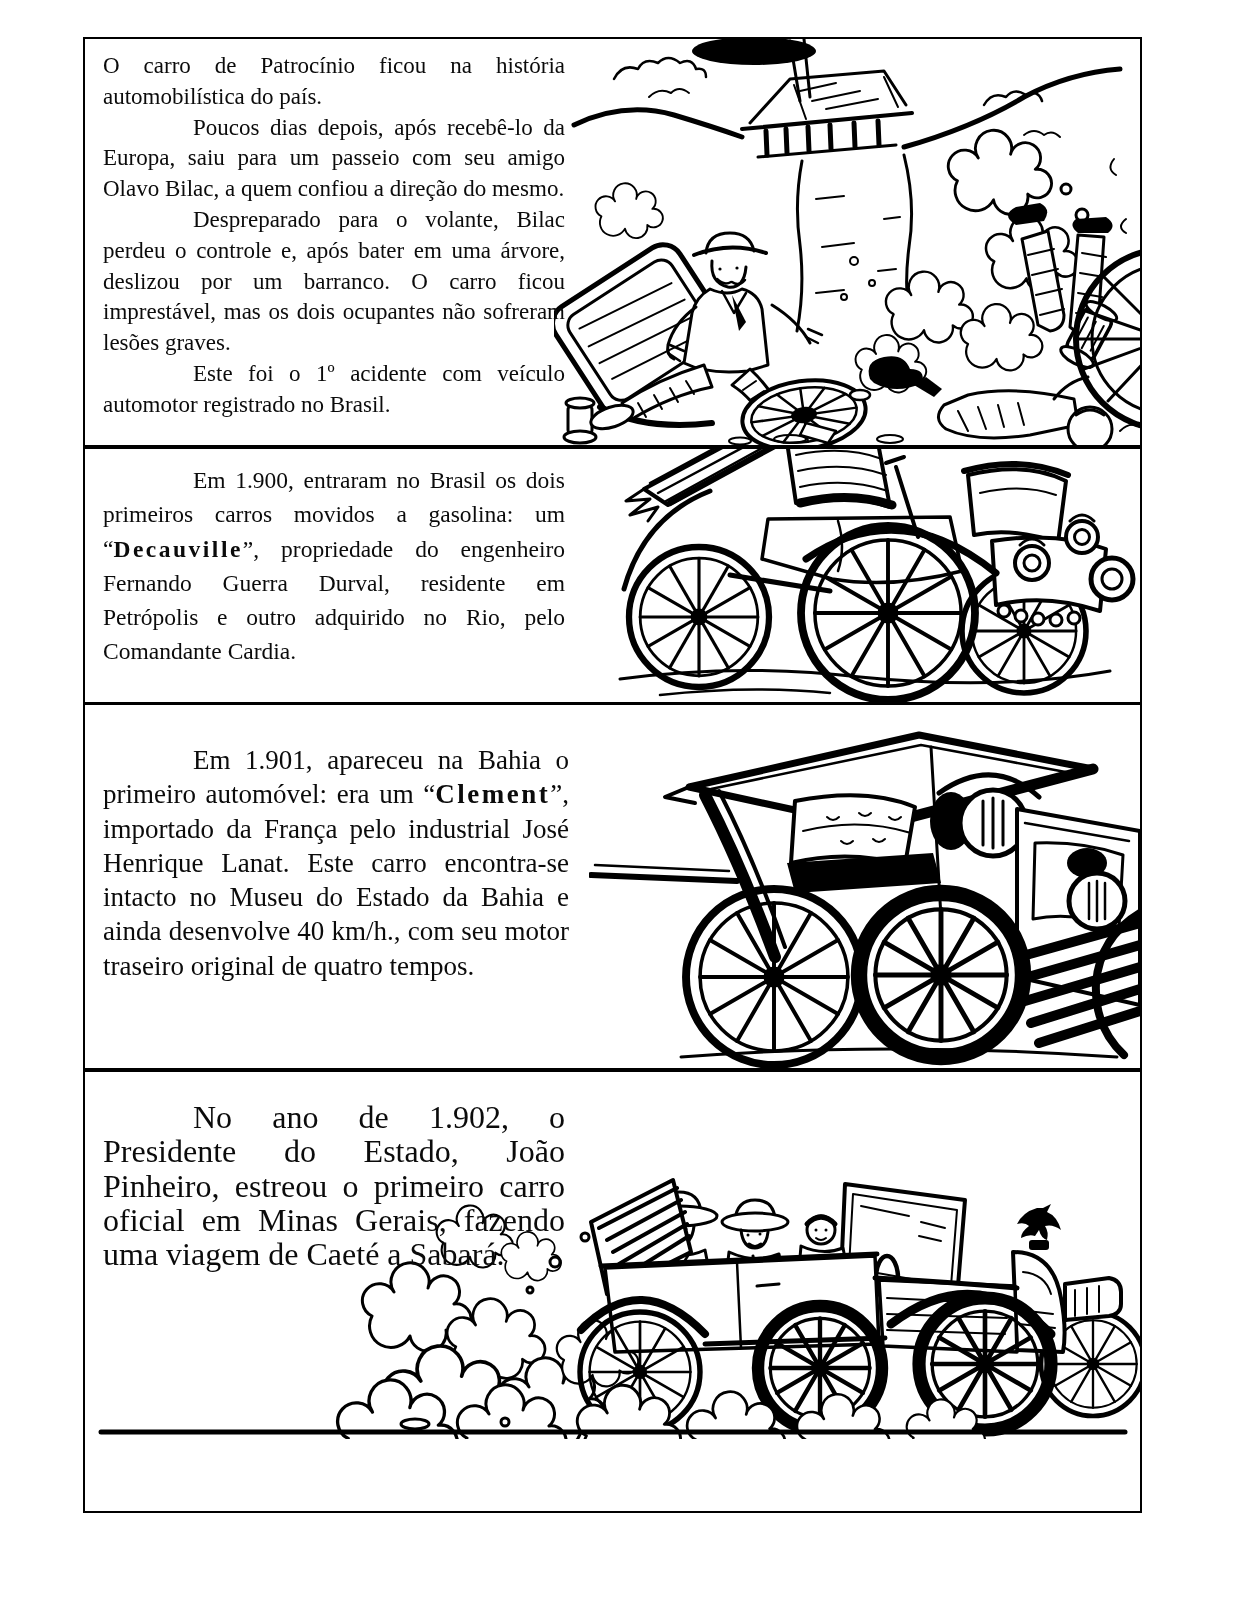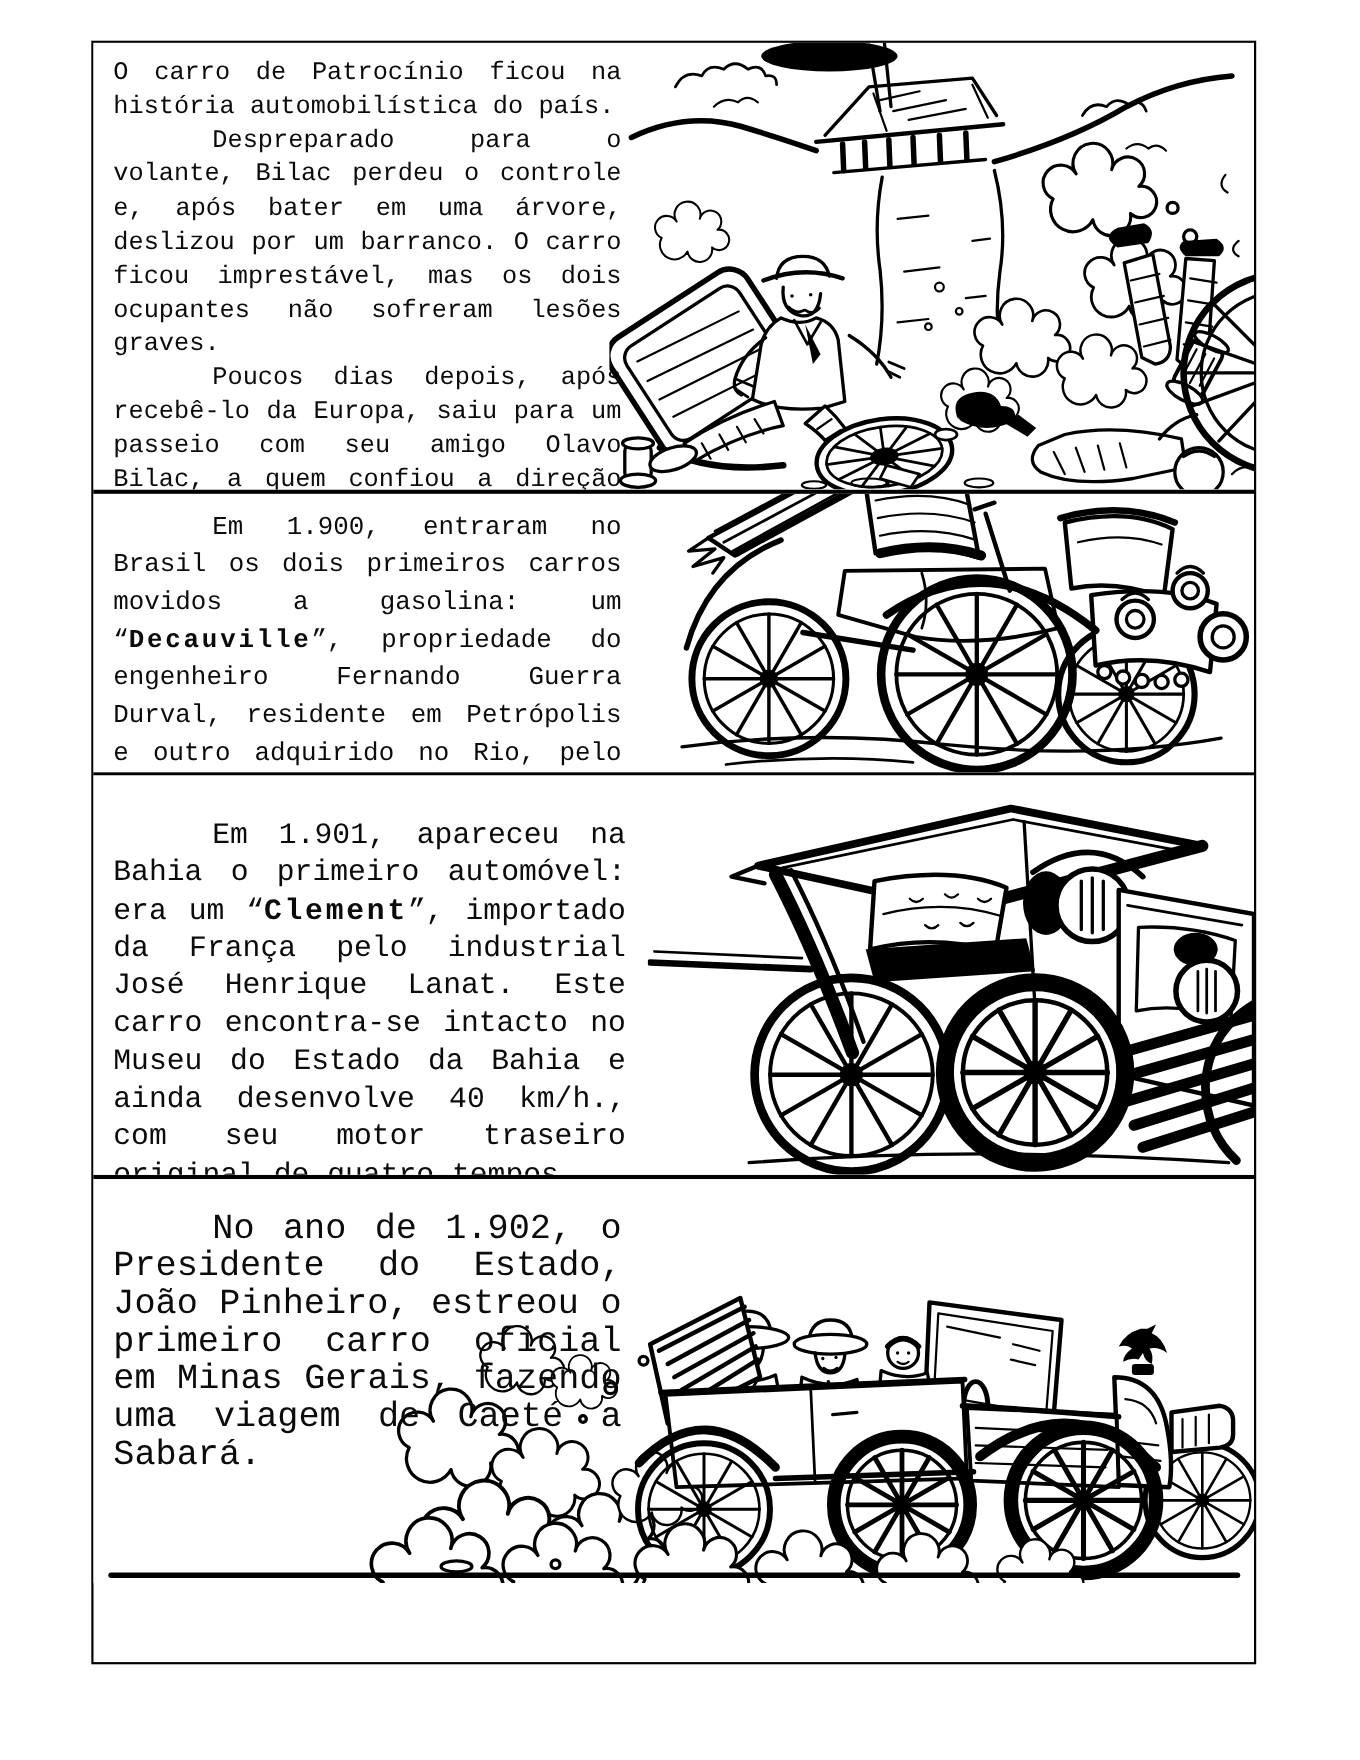--- a/index.html
+++ b/index.html
@@ -1,18 +1,18 @@
 <!DOCTYPE html>
 <html lang="pt"><head>
 <meta charset="utf-8">
 <style>
   html,body { margin:0; padding:0; background:#ffffff; }
   .page {
     position:relative; width:1236px; height:1600px; background:#ffffff;
-    font-family:Liberation Mono, monospace; color:#0b0b0b;
+    font-family:Liberation Serif, serif; color:#0b0b0b;
     overflow:hidden;
   }
   .frame {
     position:absolute; left:83px; top:37px; width:1059px; height:1476px;
     border:2px solid #000; box-sizing:border-box; background:#fff;
   }
   .panel { position:relative; overflow:hidden; background:#fff; }
   .p1 { height:406px; }
   .p2 { height:253px; }
   .p3 { height:363px; }
@@ -35,22 +35,23 @@
 </style>
 </head>
 <body>
 
 <div class="page">
   <div class="frame">
 
     <div class="panel p1">
       <div class="text">
         <p>O carro de Patrocínio ficou na história automobilística do país.</p>
+        <p class="ind">Poucos dias depois, após recebê-lo da Europa, saiu para um passeio com seu amigo Olavo Bilac, a quem confiou a direção do mesmo.</p>
         <p class="ind">Despreparado para o volante, Bilac perdeu o controle e, após bater em uma árvore, deslizou por um barranco. O carro ficou imprestável, mas os dois ocupantes não sofreram lesões graves.</p>
-        <p class="ind">Poucos dias depois, após recebê-lo da Europa, saiu para um passeio com seu amigo Olavo Bilac, a quem confiou a direção do mesmo.</p>
+        <p class="ind">Este foi o 1º acidente com veículo automotor registrado no Brasil.</p>
       </div>
 
       <svg class="art art1" width="586" height="406" viewBox="0 0 586 406">
         <defs>
           <path id="a-cloud" d="M12,44 A17,17 0 1 1 34,20 A19,19 0 1 1 68,16 A16,16 0 1 1 94,32 A15,15 0 1 1 86,58 A18,18 0 1 1 50,64 A17,17 0 1 1 12,44 Z"></path>
         </defs>
         <g stroke="#000" fill="none" stroke-width="3" stroke-linecap="round" stroke-linejoin="round">
 
           <g>
             <path d="M60,40 q8,-16 24,-10 q6,-12 20,-6 q10,-10 22,0 q12,-6 16,6 q10,-2 10,8" stroke-width="2.5"></path>

